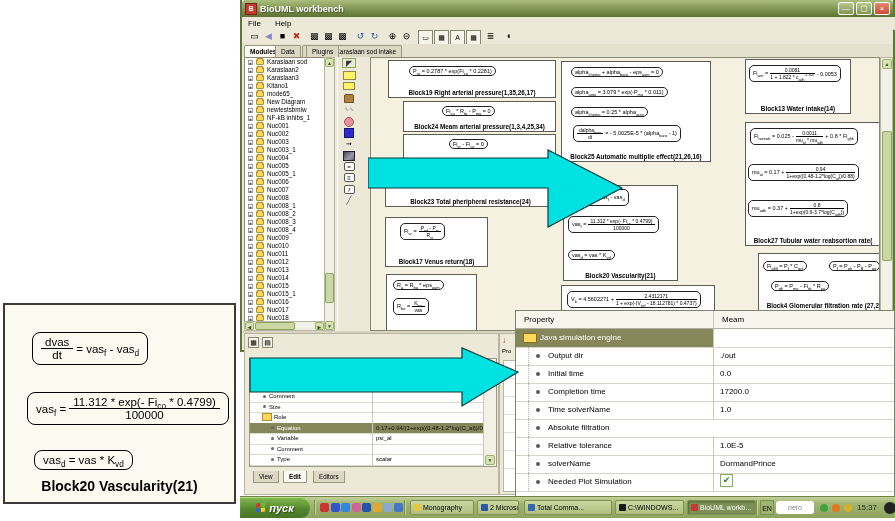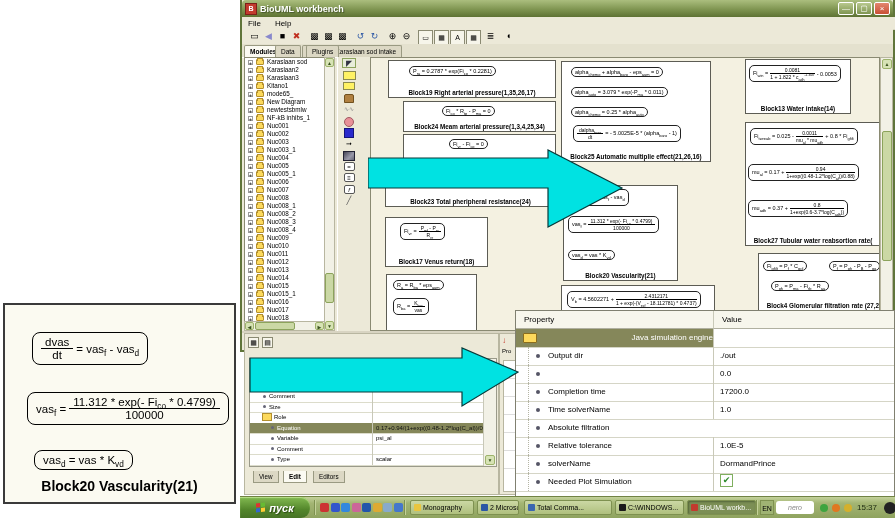--- a/index.html
+++ b/index.html
@@ -628,38 +628,39 @@
         <div style="border-bottom:1px solid #ddd;height:17px;"></div>
           <div style="border-bottom:1px solid #ddd;height:17px;"></div>
         <div style="border-bottom:1px solid #ddd;height:17px;"></div>
           <div style="border-bottom:1px solid #ddd;height:17px;"></div>
       </div>
     </div>
   </div>
 
   <div id="javapanel" class="abs">
     <div class="jvhead" style="left:0;width:197px;">Property</div>
-    <div class="jvhead" style="left:197px;right:0;border-left:1px solid #c9c9b8;">Value</div>
-    <div class="jvrow jvgroup" style="top:18px;text-align:right;">
+    <div class="jvhead" style="left:197px;right:0;border-left:1px solid #c9c9b8;">Meam</div>
+    <div class="jvrow jvgroup" style="top:18px;">
       <div class="jvlab" style="background:#85875A;padding-left:24px;">
         <div class="jvfold"></div>
         <span>Java simulation engine</span>
       </div>
       <div class="jvval" style="background:#fff;"></div>
     </div>
     <div id="jvrows">
         <div class="jvrow" style="top: 36px;">
           <div class="jvtree"></div>
           <div class="jvdot"></div>
           <div class="jvlab">Output dir</div>
           <div class="jvval">./out</div>
         </div>
         <div class="jvrow" style="top: 54px;">
           <div class="jvtree"></div>
           <div class="jvdot"></div>
+          <div class="jvlab">Initial time</div>
           <div class="jvval">0.0</div>
         </div>
         <div class="jvrow" style="top: 72px;">
           <div class="jvtree"></div>
           <div class="jvdot"></div>
           <div class="jvlab">Completion time</div>
           <div class="jvval">17200.0</div>
         </div>
         <div class="jvrow" style="top: 90px;">
           <div class="jvtree"></div>

